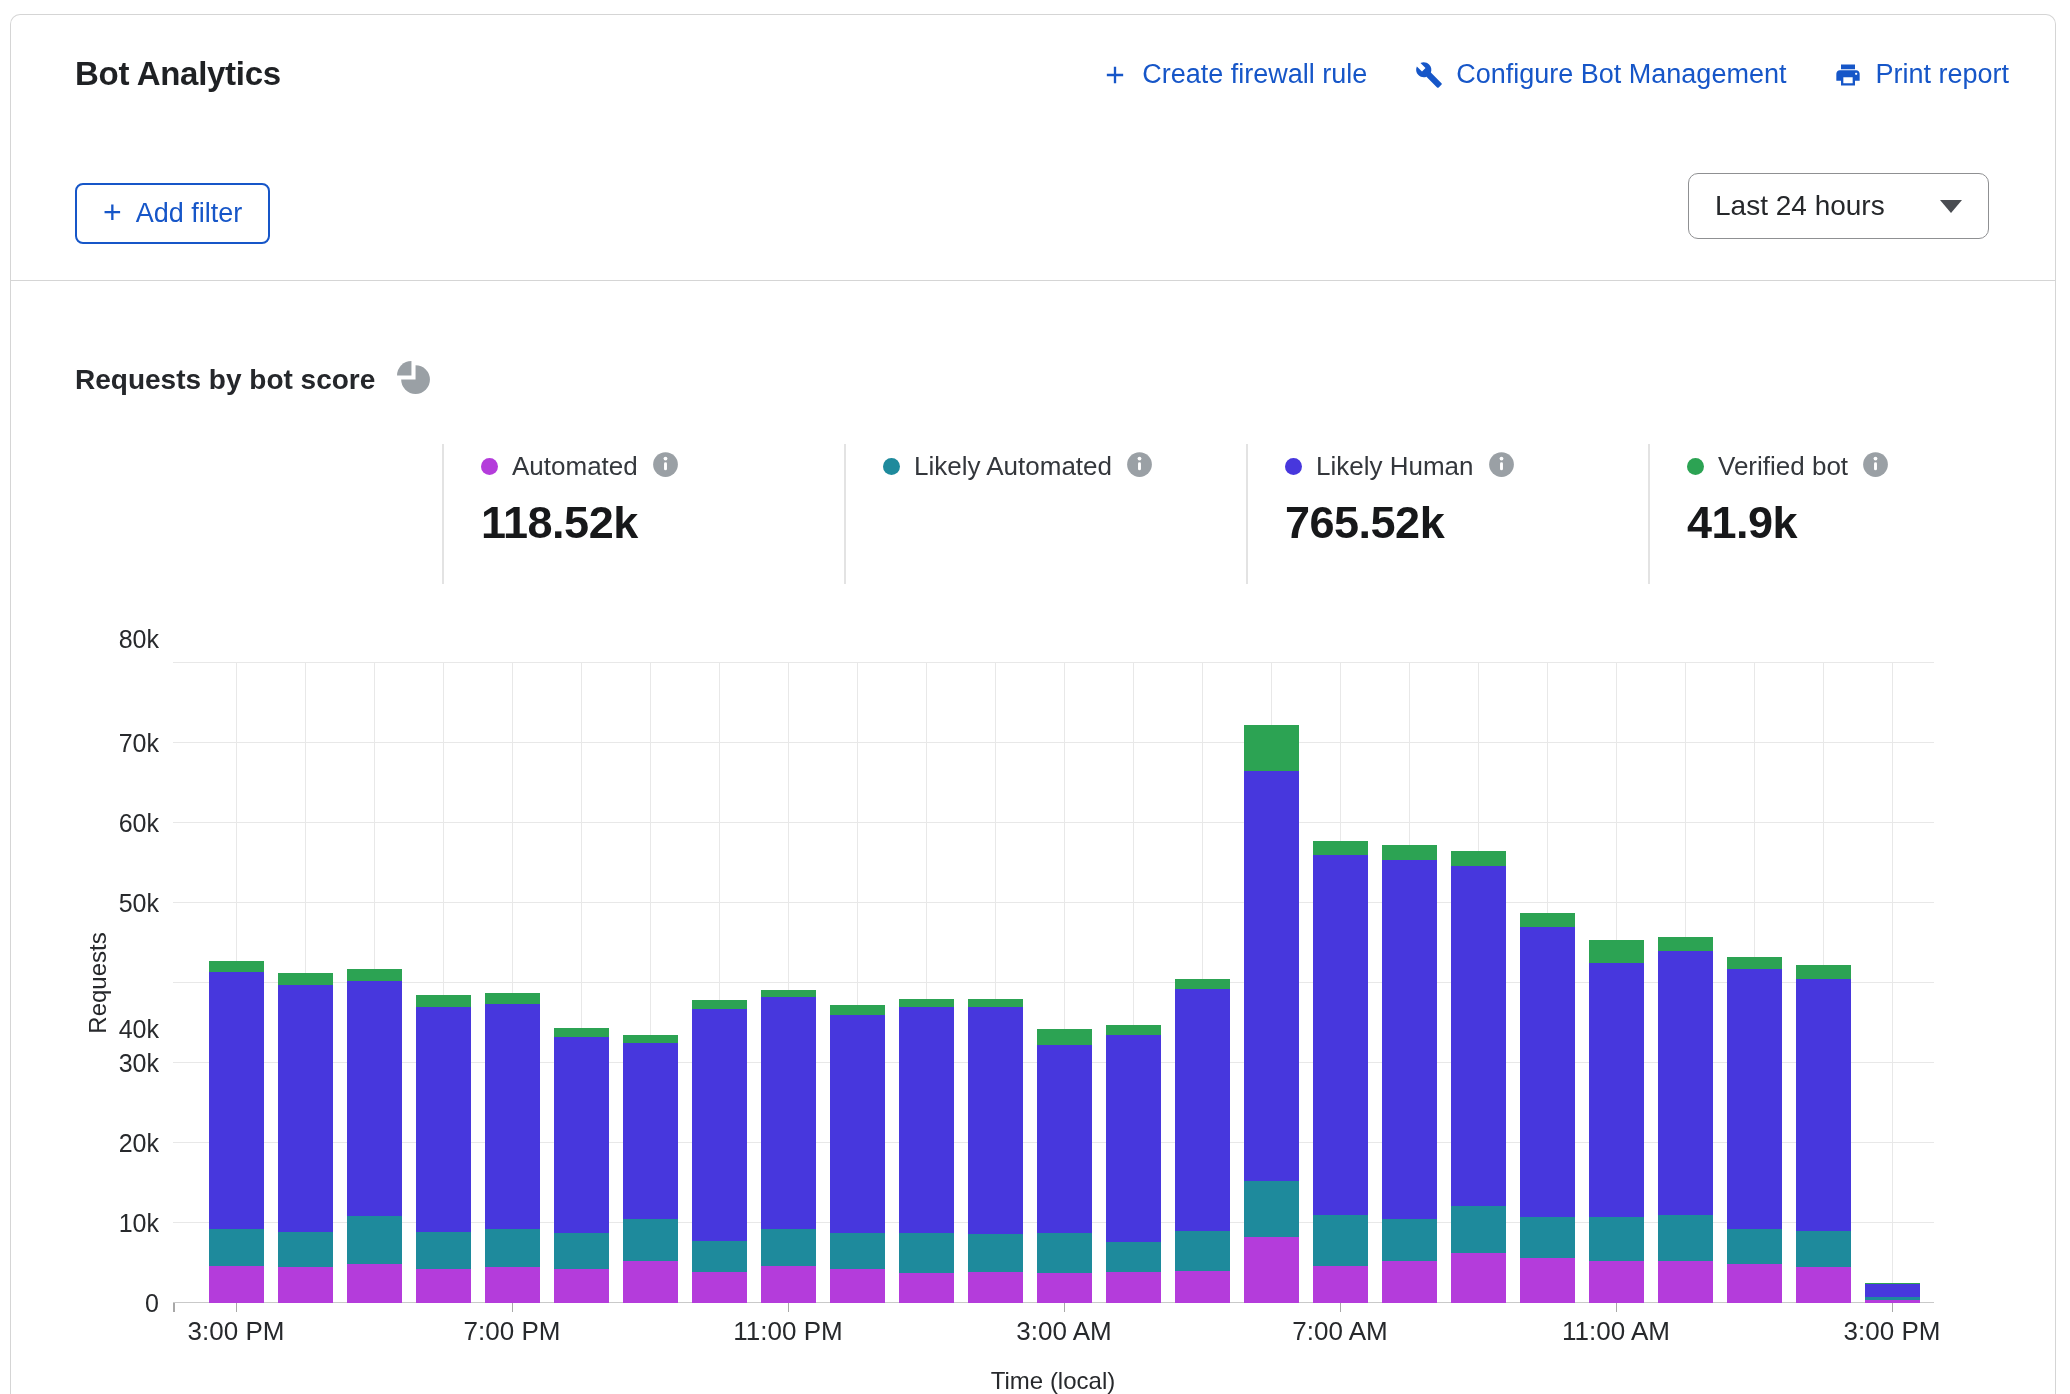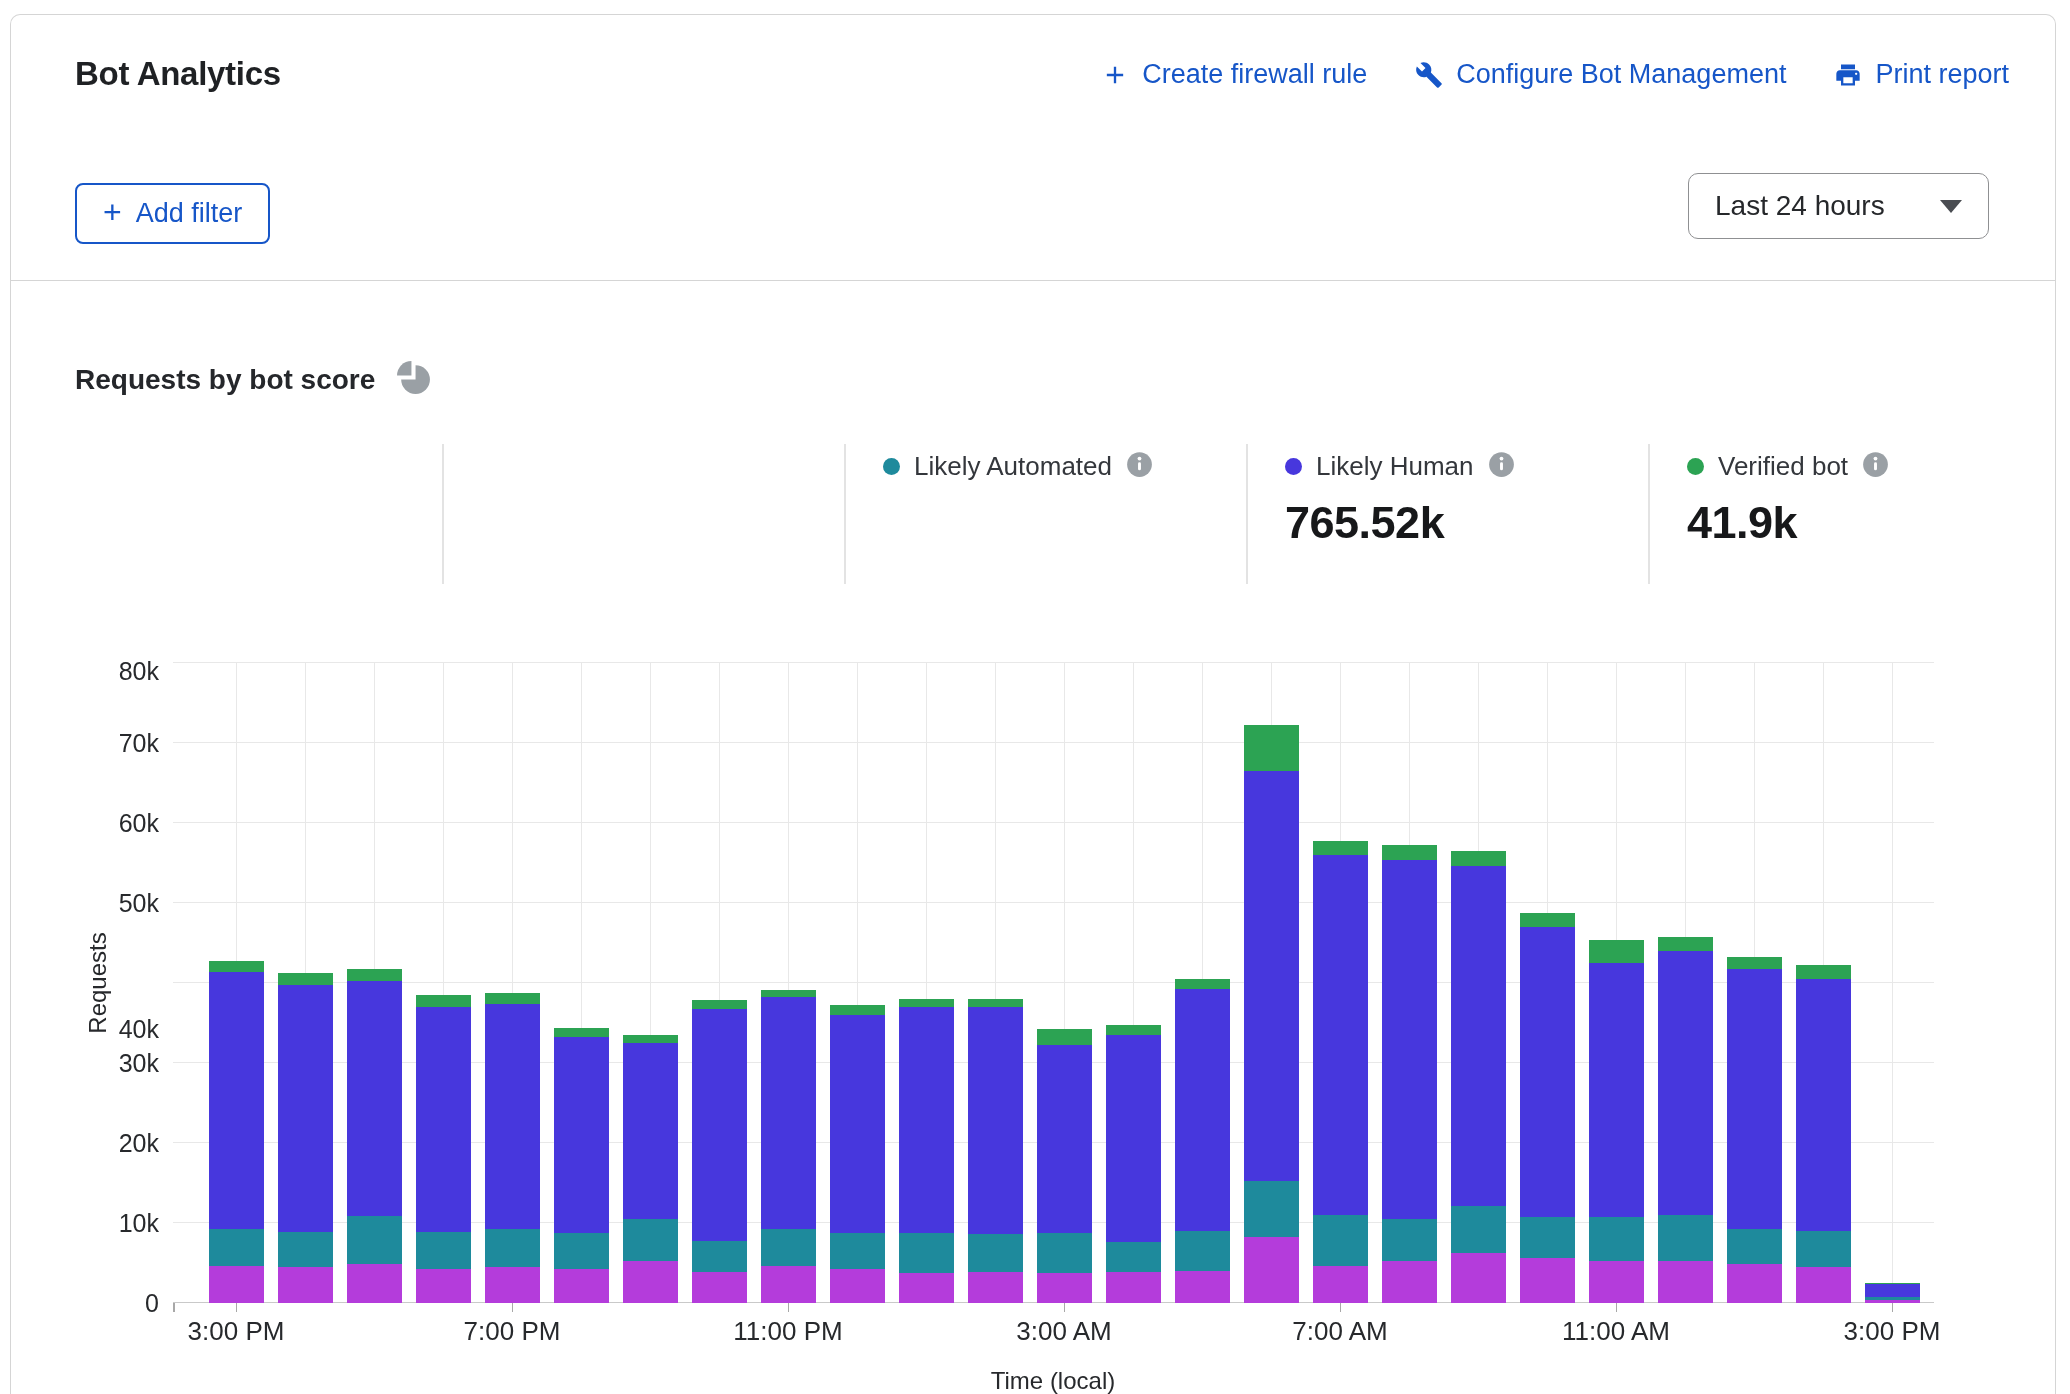--- a/index.html
+++ b/index.html
@@ -111,20 +111,34 @@
       <span>
         <svg width="37" height="37" viewBox="0 0 36 36">
           <path d="M20 6 A14 14 0 1 1 6 20 L20 20 Z" fill="#9aa0a5"></path>
           <path d="M16 2 A14 14 0 0 0 2 16 L16 16 Z" fill="#9aa0a5"></path>
         </svg>
       </span>
     </div>
 
 
     <div class="stat-divider" style="left:431px;"></div>
+    <div class="stat-col" style="left:470px;">
+      <div class="stat-label-row">
+        <span class="legend-dot" style="background: rgb(180, 60, 219);"></span>
+        <span class="stat-label">Automated</span>
+        <span>
+          <svg width="27" height="27" viewBox="0 0 24 24">
+              <circle cx="12" cy="12" r="11" fill="#9aa0a5"></circle>
+              <rect x="10.7" y="10" width="2.6" height="7.2" rx="1.3" fill="#fff"></rect>
+              <circle cx="12" cy="6.7" r="1.7" fill="#fff"></circle>
+            </svg>
+        </span>
+      </div>
+      <div class="stat-value">118.52k</div>
+    </div>
 
     <div class="stat-divider" style="left:833px;"></div>
     <div class="stat-col" style="left:872px;">
       <div class="stat-label-row">
         <span class="legend-dot" style="background: rgb(30, 138, 156);"></span>
         <span class="stat-label">Likely Automated</span>
         <span>
           <svg width="27" height="27" viewBox="0 0 24 24">
               <circle cx="12" cy="12" r="11" fill="#9aa0a5"></circle>
               <rect x="10.7" y="10" width="2.6" height="7.2" rx="1.3" fill="#fff"></rect>
@@ -313,21 +327,21 @@
       </div>
     <div id="axis-labels">
         <div class="y-tick-label" style="top: 1272px;">0</div>
         <div class="y-tick-label" style="top: 1192px;">10k</div>
         <div class="y-tick-label" style="top: 1112px;">20k</div>
         <div class="y-tick-label" style="top: 1032px;">30k</div>
         <div class="y-tick-label" style="top: 952px; margin-top: 46px;">40k</div>
         <div class="y-tick-label" style="top: 872px;">50k</div>
         <div class="y-tick-label" style="top: 792px;">60k</div>
         <div class="y-tick-label" style="top: 712px;">70k</div>
-        <div class="y-tick-label" style="top: 640px;">80k</div>
+        <div class="y-tick-label" style="top: 608px;">80k</div>
         <div class="x-tick-label" style="left: 105px;">3:00 PM</div>
         <div class="x-tick-label" style="left: 381px;">7:00 PM</div>
         <div class="x-tick-label" style="left: 657px;">11:00 PM</div>
         <div class="x-tick-label" style="left: 933px;">3:00 AM</div>
         <div class="x-tick-label" style="left: 1209px;">7:00 AM</div>
         <div class="x-tick-label" style="left: 1485px;">11:00 AM</div>
         <div class="x-tick-label" style="left: 1761px;">3:00 PM</div>
       </div>
     <div class="x-axis-title">Time (local)</div>
   </div>

